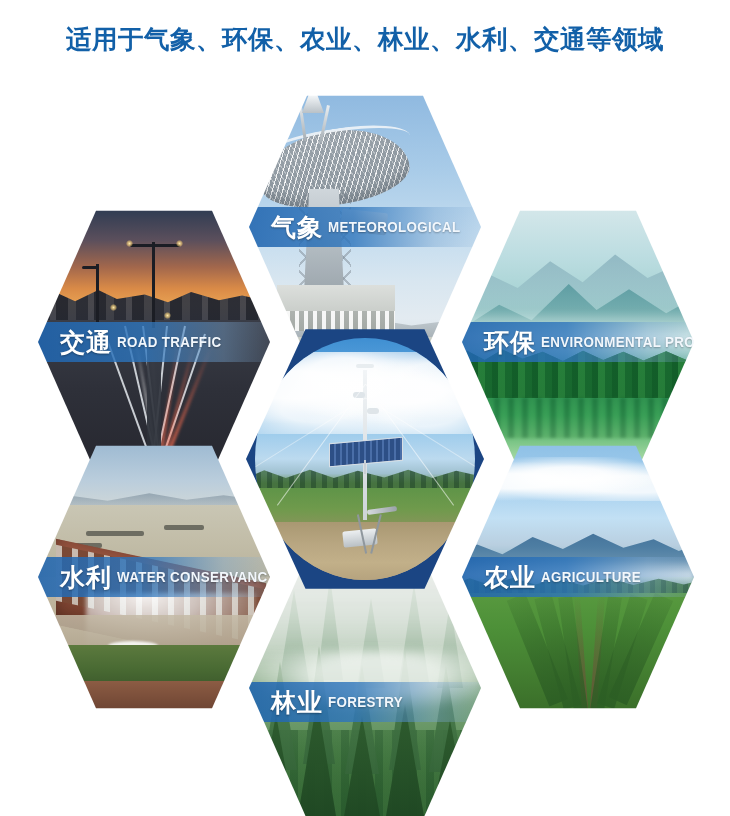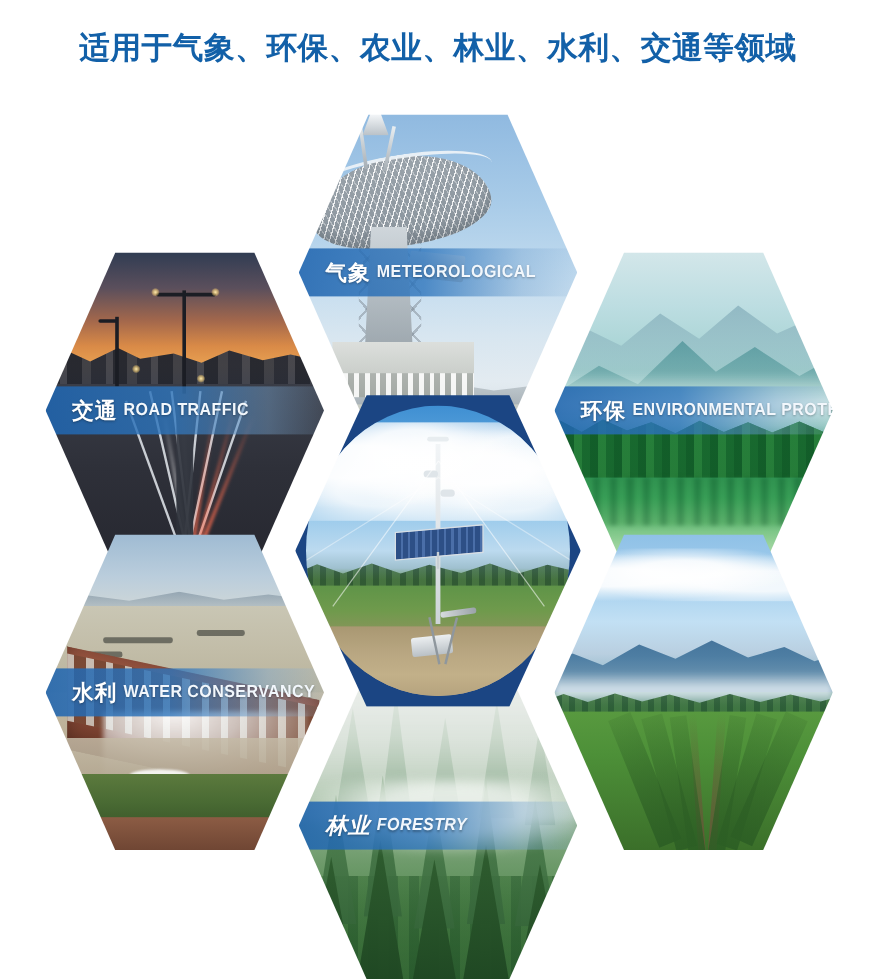--- a/index.html
+++ b/index.html
@@ -67,21 +67,21 @@
                 rgba(32,101,175,0.88) 0%,
                 rgba(46,117,188,0.80) 45%,
                 rgba(120,166,210,0.42) 80%,
                 rgba(150,185,220,0.12) 100%);
     padding-left: 22px;
     box-sizing: border-box;
     white-space: nowrap;
   }
   .hex .band .cn {
     color: #ffffff;
-    font-size: 18px;
+    font-size: 25px;
     font-weight: bold;
     letter-spacing: 1px;
     text-shadow: 0 1px 2px rgba(0,0,0,0.35);
     font-family: "DejaVu Sans", "Liberation Sans", sans-serif;
   }
   .hex .band .en {
     color: #f2f7fc;
     font-size: 14.5px;
     font-weight: bold;
     letter-spacing: 0.4px;
@@ -563,20 +563,24 @@
       <div class="field"></div>
       <div class="row" style="left:112px; top:152px; width:6px;  height:116px; transform:rotate(-4deg);"></div>
       <div class="row" style="left:136px; top:152px; width:7px;  height:116px; transform:rotate(4deg);"></div>
       <div class="vine" style="left:44px;  top:154px; width:20px; height:114px; transform:rotate(-22deg);"></div>
       <div class="vine" style="left:72px;  top:154px; width:18px; height:114px; transform:rotate(-15deg);"></div>
       <div class="vine" style="left:96px;  top:154px; width:14px; height:114px; transform:rotate(-8deg);"></div>
       <div class="vine" style="left:146px; top:154px; width:14px; height:114px; transform:rotate(9deg);"></div>
       <div class="vine" style="left:168px; top:154px; width:18px; height:114px; transform:rotate(17deg);"></div>
       <div class="vine" style="left:192px; top:154px; width:20px; height:114px; transform:rotate(24deg);"></div>
     </div>
+    <div class="band" style="top:114px;">
+      <span class="cn">农业</span>
+      <span class="en">AGRICULTURE</span>
+    </div>
   </div>
 
   <div class="hex" id="hex-forest" style="left:249px; top:494px;">
     <div class="photo scene-forest">
       <div class="canopy"></div>
       <div class="tree pale" style="left:30px;  top:36px;  width:30px; height:92px;"></div>
       <div class="tree pale" style="left:68px;  top:22px;  width:26px; height:104px;"></div>
       <div class="tree pale" style="left:108px; top:44px;  width:28px; height:90px;"></div>
       <div class="tree pale" style="left:150px; top:30px;  width:30px; height:98px;"></div>
       <div class="tree pale" style="left:188px; top:48px;  width:26px; height:86px;"></div>
@@ -586,21 +590,21 @@
       <div class="tree mid" style="left:140px; top:96px;  width:32px; height:120px;"></div>
       <div class="tree mid" style="left:180px; top:112px; width:34px; height:106px;"></div>
       <div class="tree" style="left:8px;   top:160px; width:38px; height:108px;"></div>
       <div class="tree" style="left:48px;  top:146px; width:40px; height:122px;"></div>
       <div class="tree" style="left:94px;  top:162px; width:38px; height:106px;"></div>
       <div class="tree" style="left:136px; top:150px; width:40px; height:118px;"></div>
       <div class="tree" style="left:182px; top:166px; width:38px; height:102px;"></div>
       <div class="fog"></div>
       <div class="fog2"></div>
     </div>
-    <div class="band" style="top:114px;font-style:italic;">
+    <div class="band" style="top:128px;">
       <span class="cn">林业</span>
       <span class="en">FORESTRY</span>
     </div>
   </div>
 
   <div class="hex" id="hex-center" style="left:246px; top:268px;">
     <div class="inner-circle">
       <div style="position:absolute; inset:0; background:linear-gradient(to bottom,
            #3f8fd2 0%, #5ba3dc 14%, #7fb9e4 28%, #a0cdec 40%,
            #bcdaef 50%, #9fc0cf 56%, #6f9a63 60%, #6f9a5a 66%,

